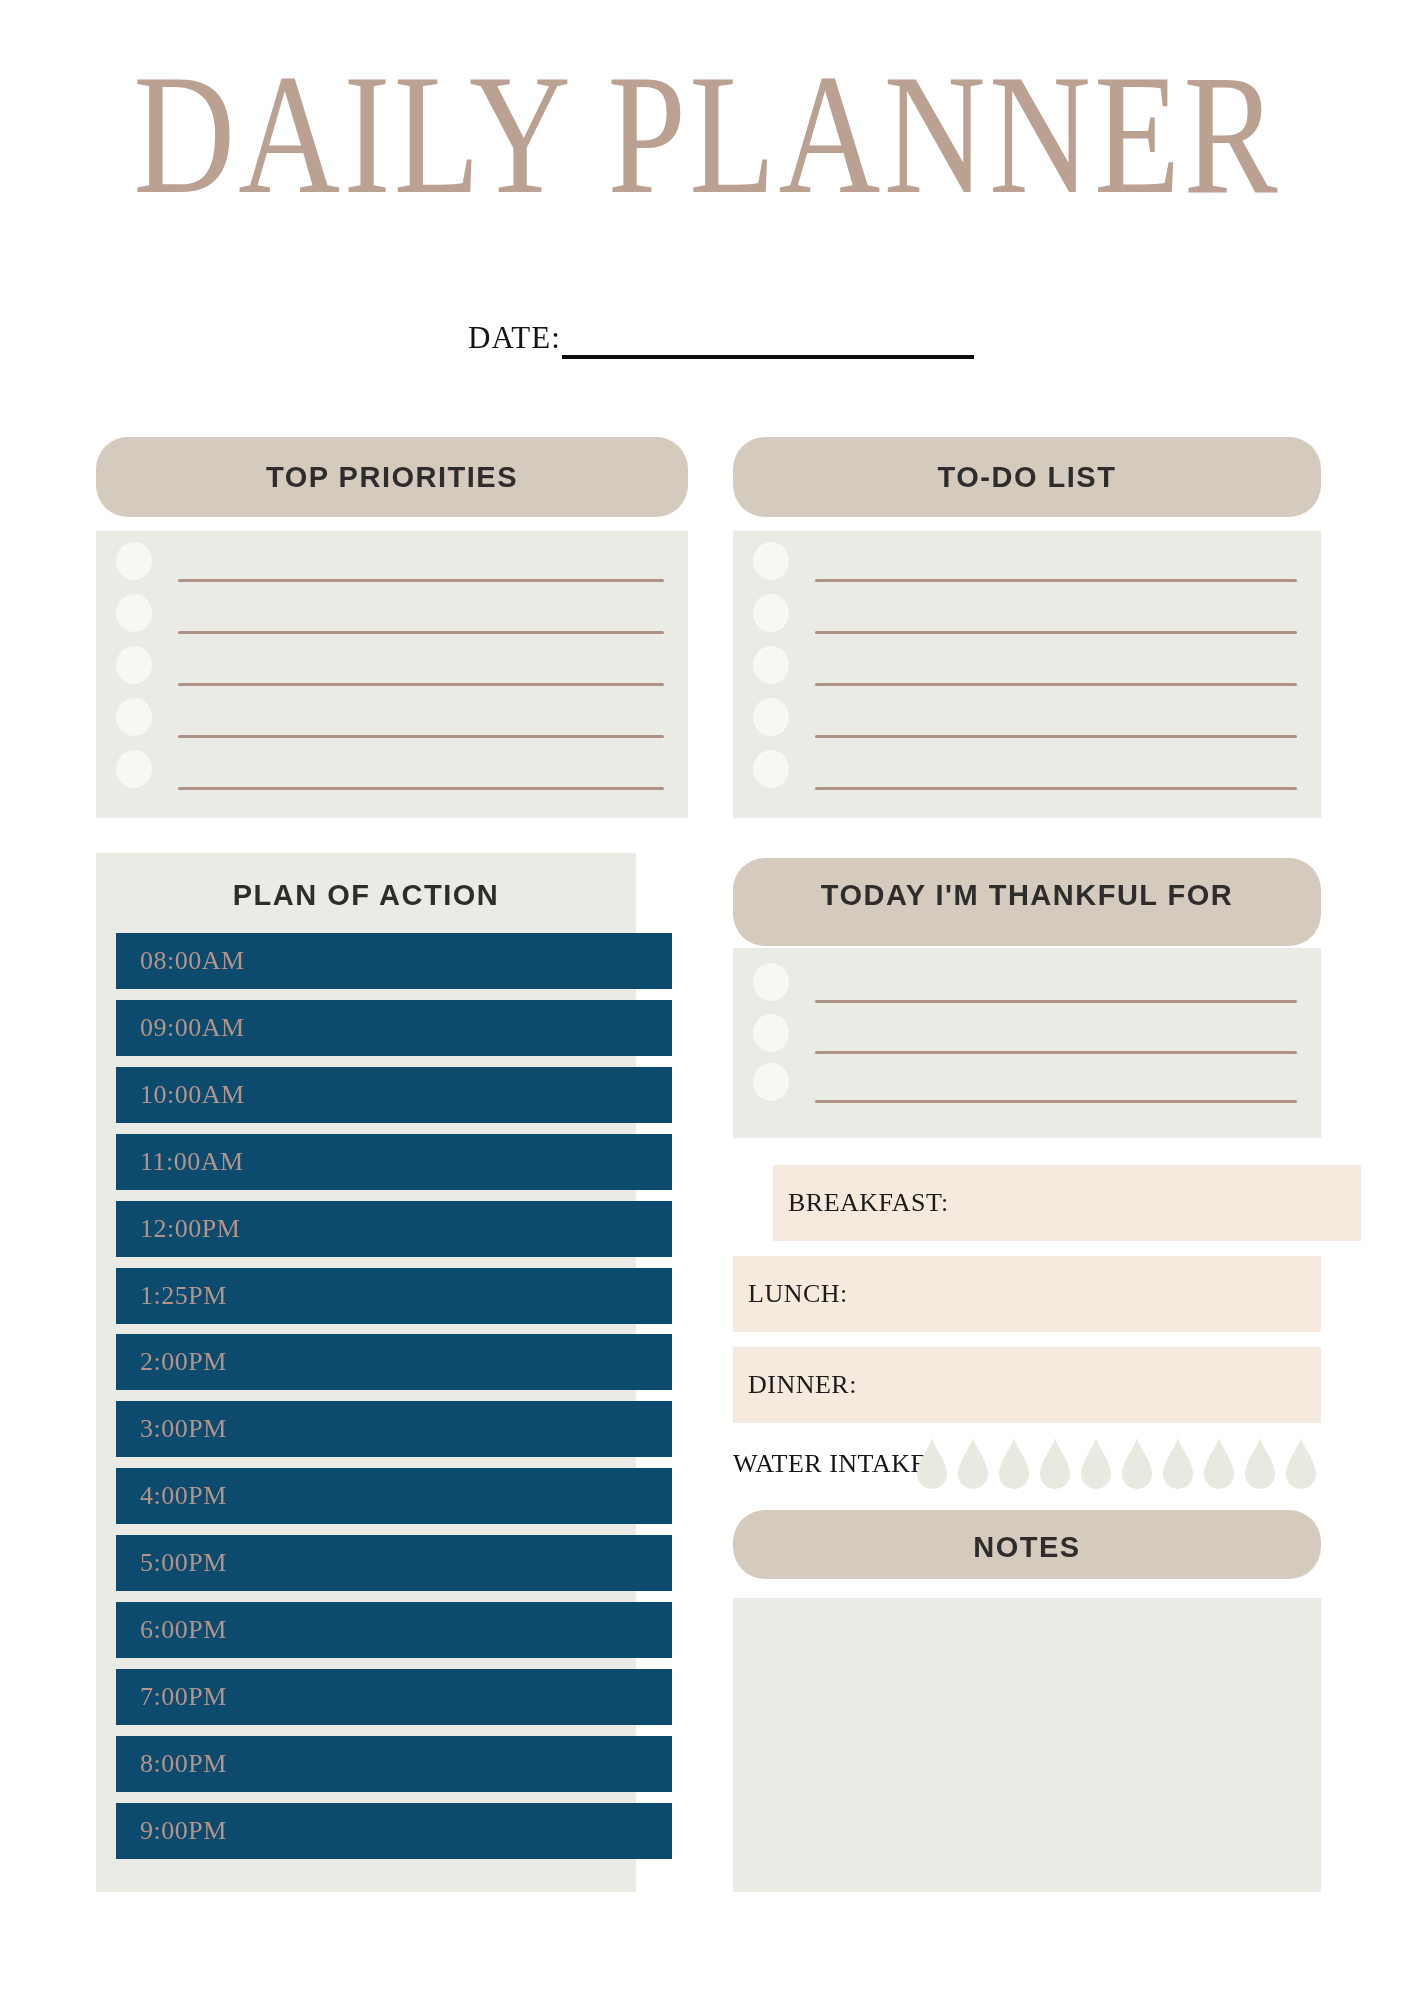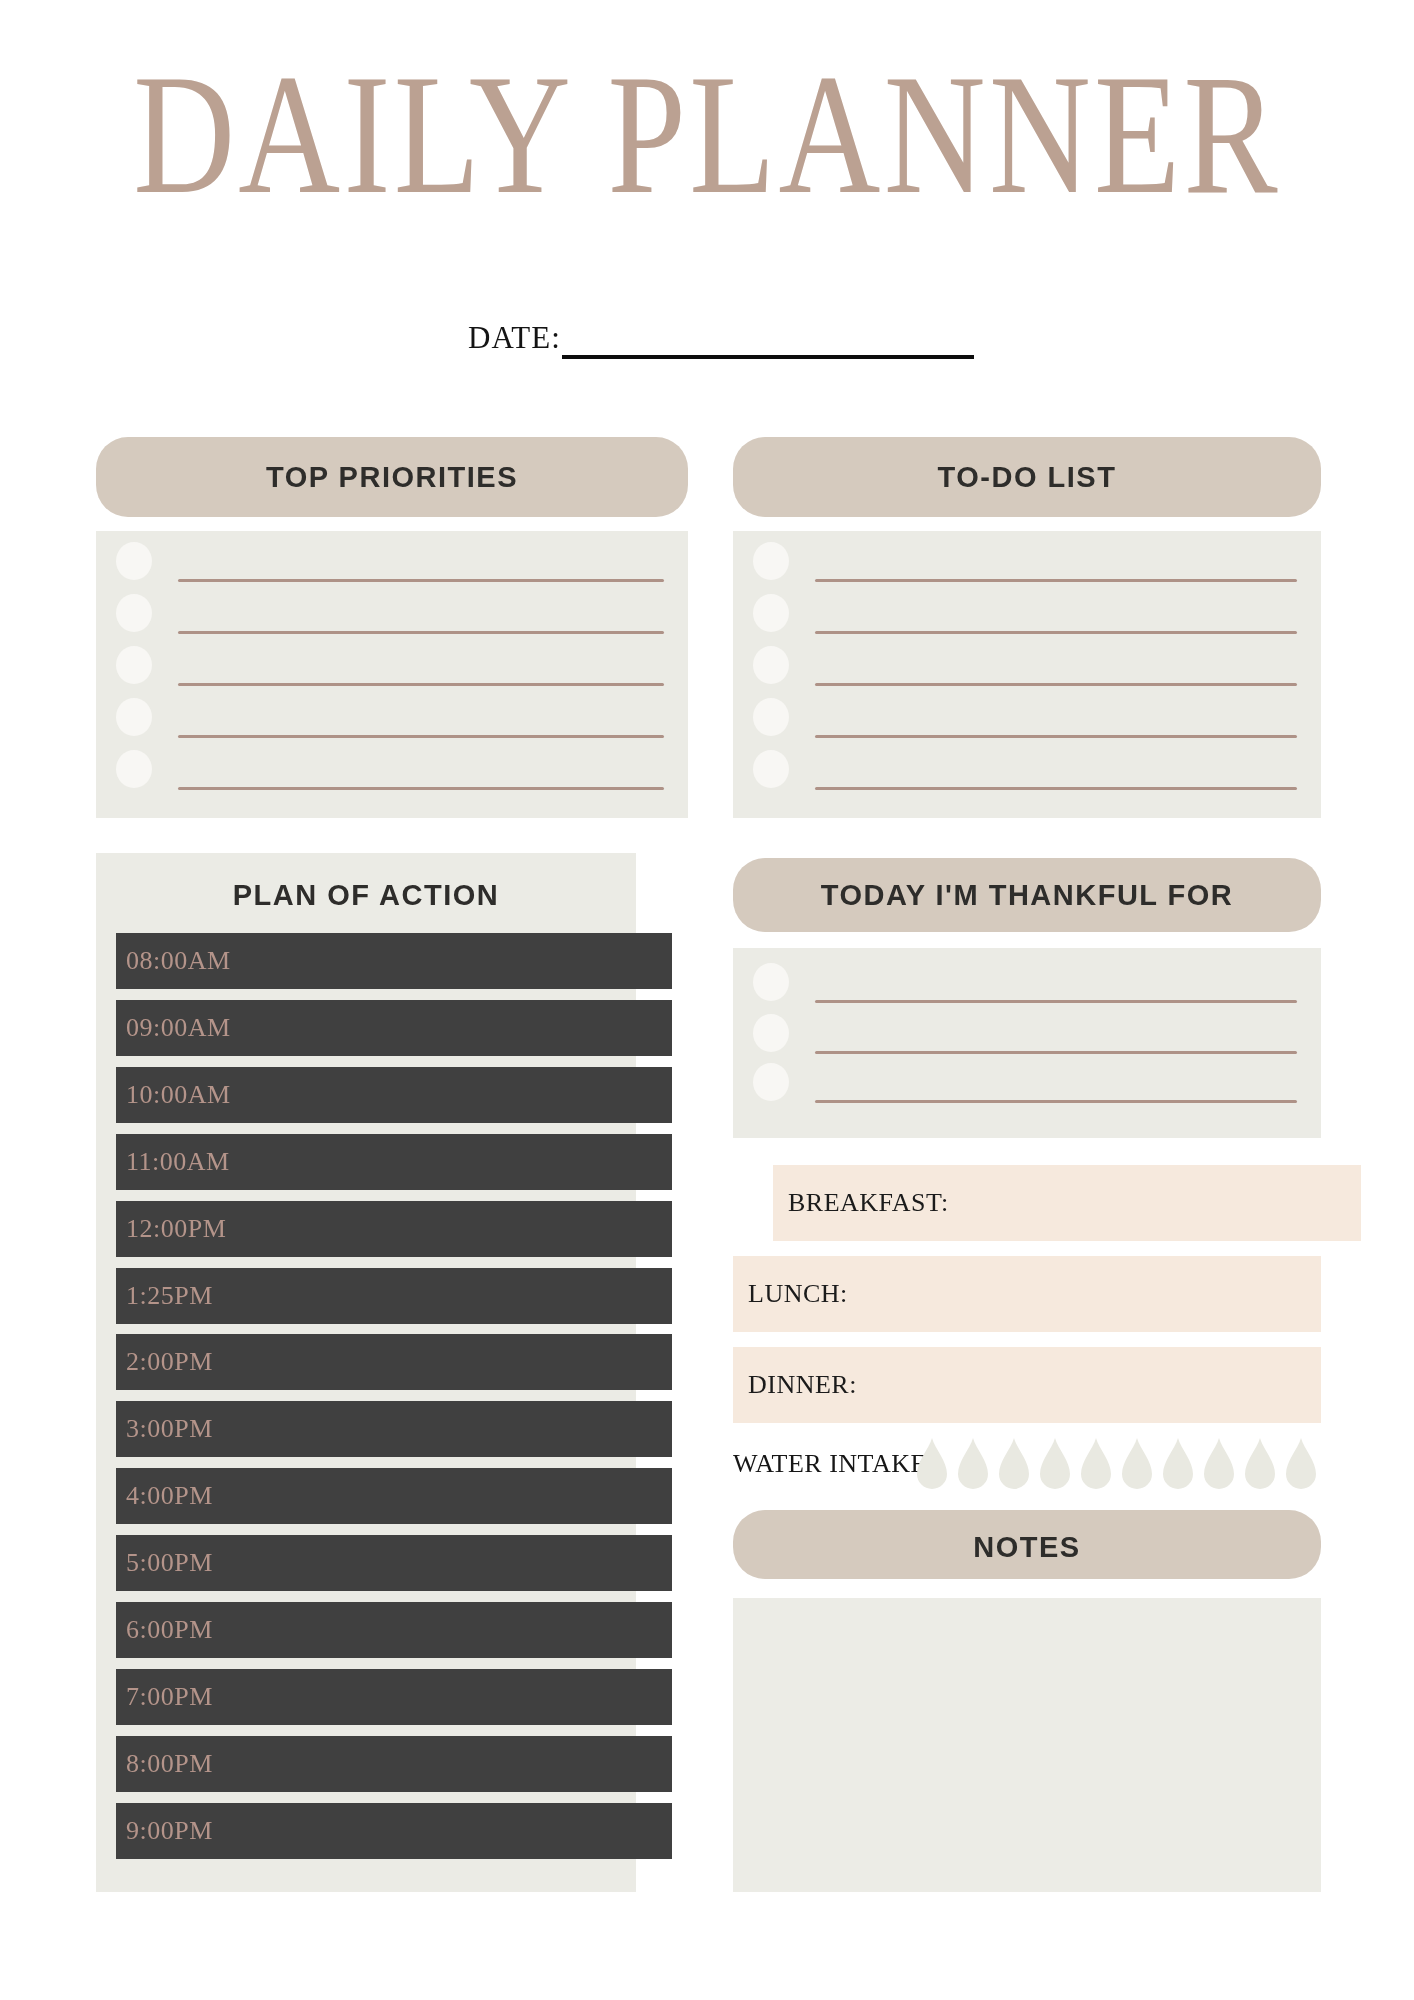--- a/index.html
+++ b/index.html
@@ -50,22 +50,22 @@
 
   
   .plan-title {
     position:absolute; top:20px; left:0; width:100%;
     font-family:"Liberation Sans","DejaVu Sans",sans-serif;
     font-weight:bold; font-size:29px; letter-spacing:1.5px;
     color:#2e2d2b; text-align:center; line-height:44px;
   }
   .time-row {
     position:absolute; left:20px; width:556px; height:56px;
-    background:#404040; font-size:26px; color:#b4948a;
-    line-height:56px; padding-left:10px; letter-spacing:.5px;
+    background:#0c4a6e; font-size:26px; color:#b4948a;
+    line-height:56px; padding-left:24px; letter-spacing:.5px;
   }
 
   
   .meal-bar {
     position:absolute; left:733px; width:588px; height:76px;
     background:#f6e9dd; font-size:26px; color:#1b1b1b;
     line-height:76px; padding-left:15px; letter-spacing:.5px;
   }
 
   
@@ -152,21 +152,21 @@
     <div class="time-row" style="top:481px">2:00PM</div>
     <div class="time-row" style="top:548px">3:00PM</div>
     <div class="time-row" style="top:615px">4:00PM</div>
     <div class="time-row" style="top:682px">5:00PM</div>
     <div class="time-row" style="top:749px">6:00PM</div>
     <div class="time-row" style="top:816px">7:00PM</div>
     <div class="time-row" style="top:883px">8:00PM</div>
     <div class="time-row" style="top:950px">9:00PM</div>
   </div>
 
-  <div class="hdr" style="top:858px; left:733px; width:588px; height:74px; line-height:75px;">TODAY I'M THANKFUL FOR</div>
+  <div class="hdr" style="top:858px; left:733px; width:588px; height:88px; line-height:75px;">TODAY I'M THANKFUL FOR</div>
   <div class="sec-body" style="top:948px; left:733px; width:588px; height:190px;">
     <div class="entry-row" style="top:15px">
         <span class="dot"></span>
         <span class="rule"></span>
       </div>
     <div class="entry-row" style="top:66px">
         <span class="dot"></span>
         <span class="rule"></span>
       </div>
     <div class="entry-row" style="top:115px">

